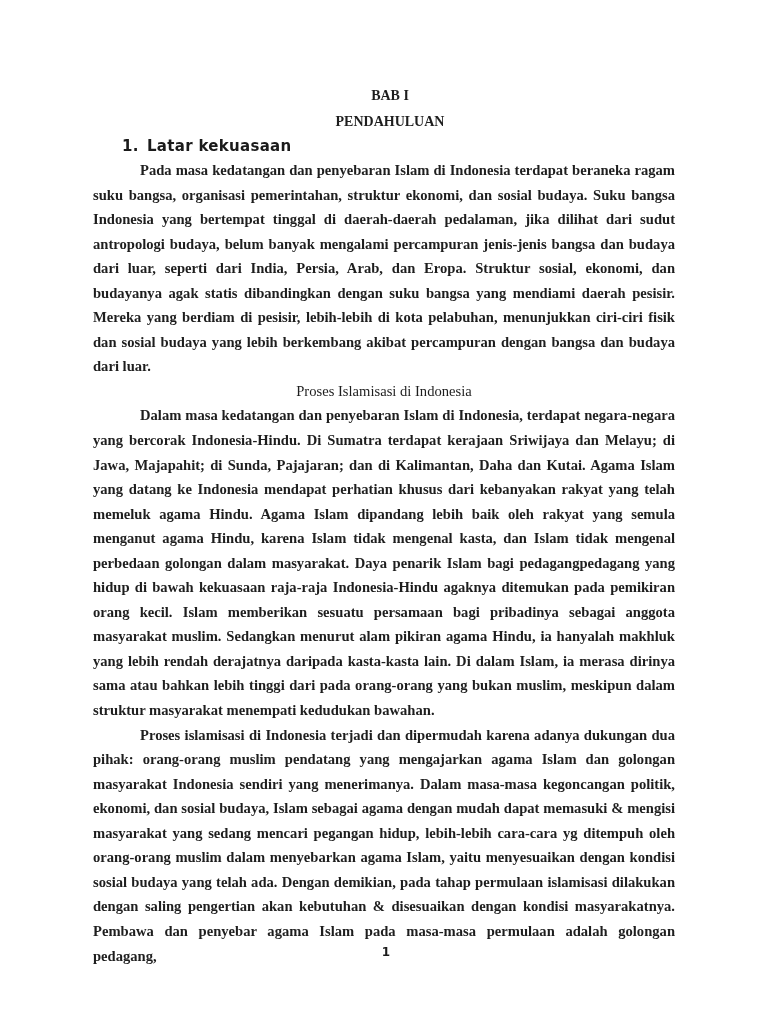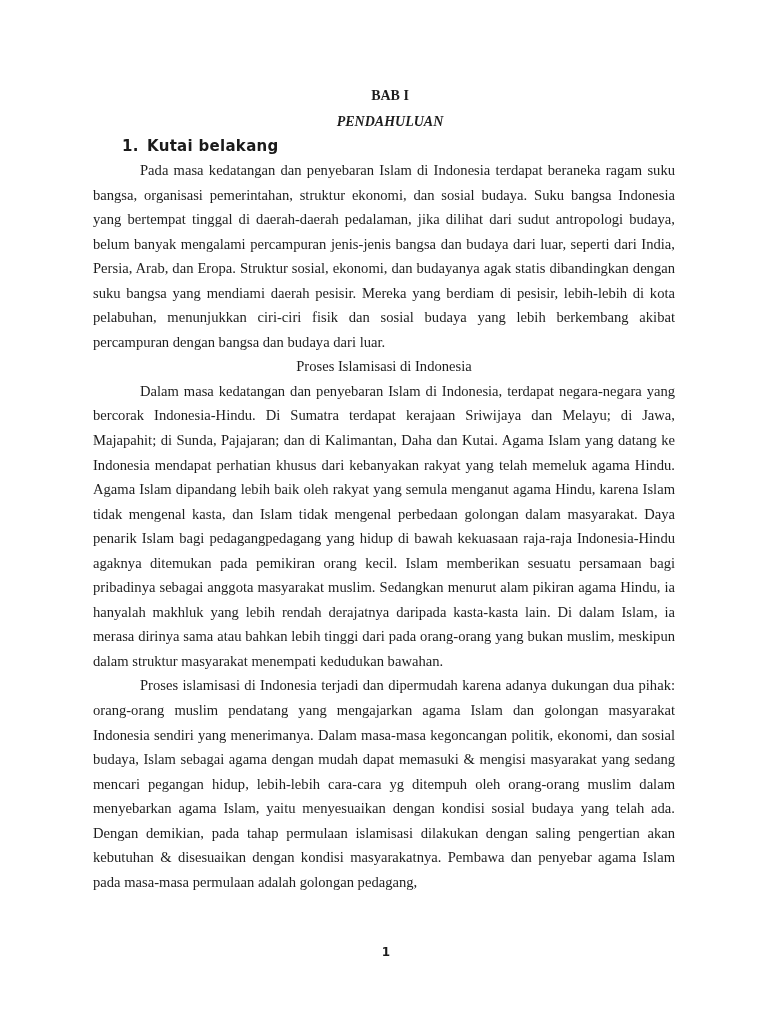--- a/index.html
+++ b/index.html
@@ -35,39 +35,39 @@
   .chapter-title {
     text-align: center;
     font-weight: bold;
     font-size: 14px;
     margin: 0;
     line-height: 24px;
     padding-left: 12px;
   }
   .chapter-title.second {
     margin-top: 2px;
-    font-style: italic;
   }
   .section-heading {
     font-family: "DejaVu Sans", "Liberation Sans", sans-serif;
     font-size: 15px;
     margin: 0;
     padding-left: 29px;
     line-height: 24px;
     letter-spacing: 0.3px;
     color: #1a1a1a;
   }
   .section-heading .num {
     display: inline-block;
     width: 25px;
   }
   p.para {
     margin: 0;
     text-align: justify;
     text-indent: 47px;
+    font-weight: bold;
   }
   p.subheading {
     margin: 0;
     text-indent: 0;
     text-align: center;
   }
   .page-number {
     position: absolute;
     top: 945px;
     left: 0;
@@ -80,20 +80,20 @@
     color: #1a1a1a;
   }
 </style>
 </head>
 <body>
 
 <div class="page">
   <div class="content">
     <h1 class="chapter-title">BAB I</h1>
     <h2 class="chapter-title second">PENDAHULUAN</h2>
-    <h3 class="section-heading"><span class="num">1.</span><span>Kutai belakang</span></h3>
+    <h3 class="section-heading"><span class="num">1.</span><span>Latar kekuasaan</span></h3>
     <p class="para">Pada masa kedatangan dan penyebaran Islam di Indonesia terdapat beraneka ragam suku bangsa, organisasi pemerintahan, struktur ekonomi, dan sosial budaya. Suku bangsa Indonesia yang bertempat tinggal di daerah-daerah pedalaman, jika dilihat dari sudut antropologi budaya, belum banyak mengalami percampuran jenis-jenis bangsa dan budaya dari luar, seperti dari India, Persia, Arab, dan Eropa. Struktur sosial, ekonomi, dan budayanya agak statis dibandingkan dengan suku bangsa yang mendiami daerah pesisir. Mereka yang berdiam di pesisir, lebih-lebih di kota pelabuhan, menunjukkan ciri-ciri fisik dan sosial budaya yang lebih berkembang akibat percampuran dengan bangsa dan budaya dari luar.</p>
     <p class="subheading">Proses Islamisasi di Indonesia</p>
     <p class="para">Dalam masa kedatangan dan penyebaran Islam di Indonesia, terdapat negara-negara yang bercorak Indonesia-Hindu. Di Sumatra terdapat kerajaan Sriwijaya dan Melayu; di Jawa, Majapahit; di Sunda, Pajajaran; dan di Kalimantan, Daha dan Kutai. Agama Islam yang datang ke Indonesia mendapat perhatian khusus dari kebanyakan rakyat yang telah memeluk agama Hindu. Agama Islam dipandang lebih baik oleh rakyat yang semula menganut agama Hindu, karena Islam tidak mengenal kasta, dan Islam tidak mengenal perbedaan golongan dalam masyarakat. Daya penarik Islam bagi pedagangpedagang yang hidup di bawah kekuasaan raja-raja Indonesia-Hindu agaknya ditemukan pada pemikiran orang kecil. Islam memberikan sesuatu persamaan bagi pribadinya sebagai anggota masyarakat muslim. Sedangkan menurut alam pikiran agama Hindu, ia hanyalah makhluk yang lebih rendah derajatnya daripada kasta-kasta lain. Di dalam Islam, ia merasa dirinya sama atau bahkan lebih tinggi dari pada orang-orang yang bukan muslim, meskipun dalam struktur masyarakat menempati kedudukan bawahan.</p>
     <p class="para">Proses islamisasi di Indonesia terjadi dan dipermudah karena adanya dukungan dua pihak: orang-orang muslim pendatang yang mengajarkan agama Islam dan golongan masyarakat Indonesia sendiri yang menerimanya. Dalam masa-masa kegoncangan politik, ekonomi, dan sosial budaya, Islam sebagai agama dengan mudah dapat memasuki &amp; mengisi masyarakat yang sedang mencari pegangan hidup, lebih-lebih cara-cara yg ditempuh oleh orang-orang muslim dalam menyebarkan agama Islam, yaitu menyesuaikan dengan kondisi sosial budaya yang telah ada. Dengan demikian, pada tahap permulaan islamisasi dilakukan dengan saling pengertian akan kebutuhan &amp; disesuaikan dengan kondisi masyarakatnya. Pembawa dan penyebar agama Islam pada masa-masa permulaan adalah golongan pedagang,</p>
   </div>
   <div class="page-number">1</div>
 </div>
 
 </body></html>

